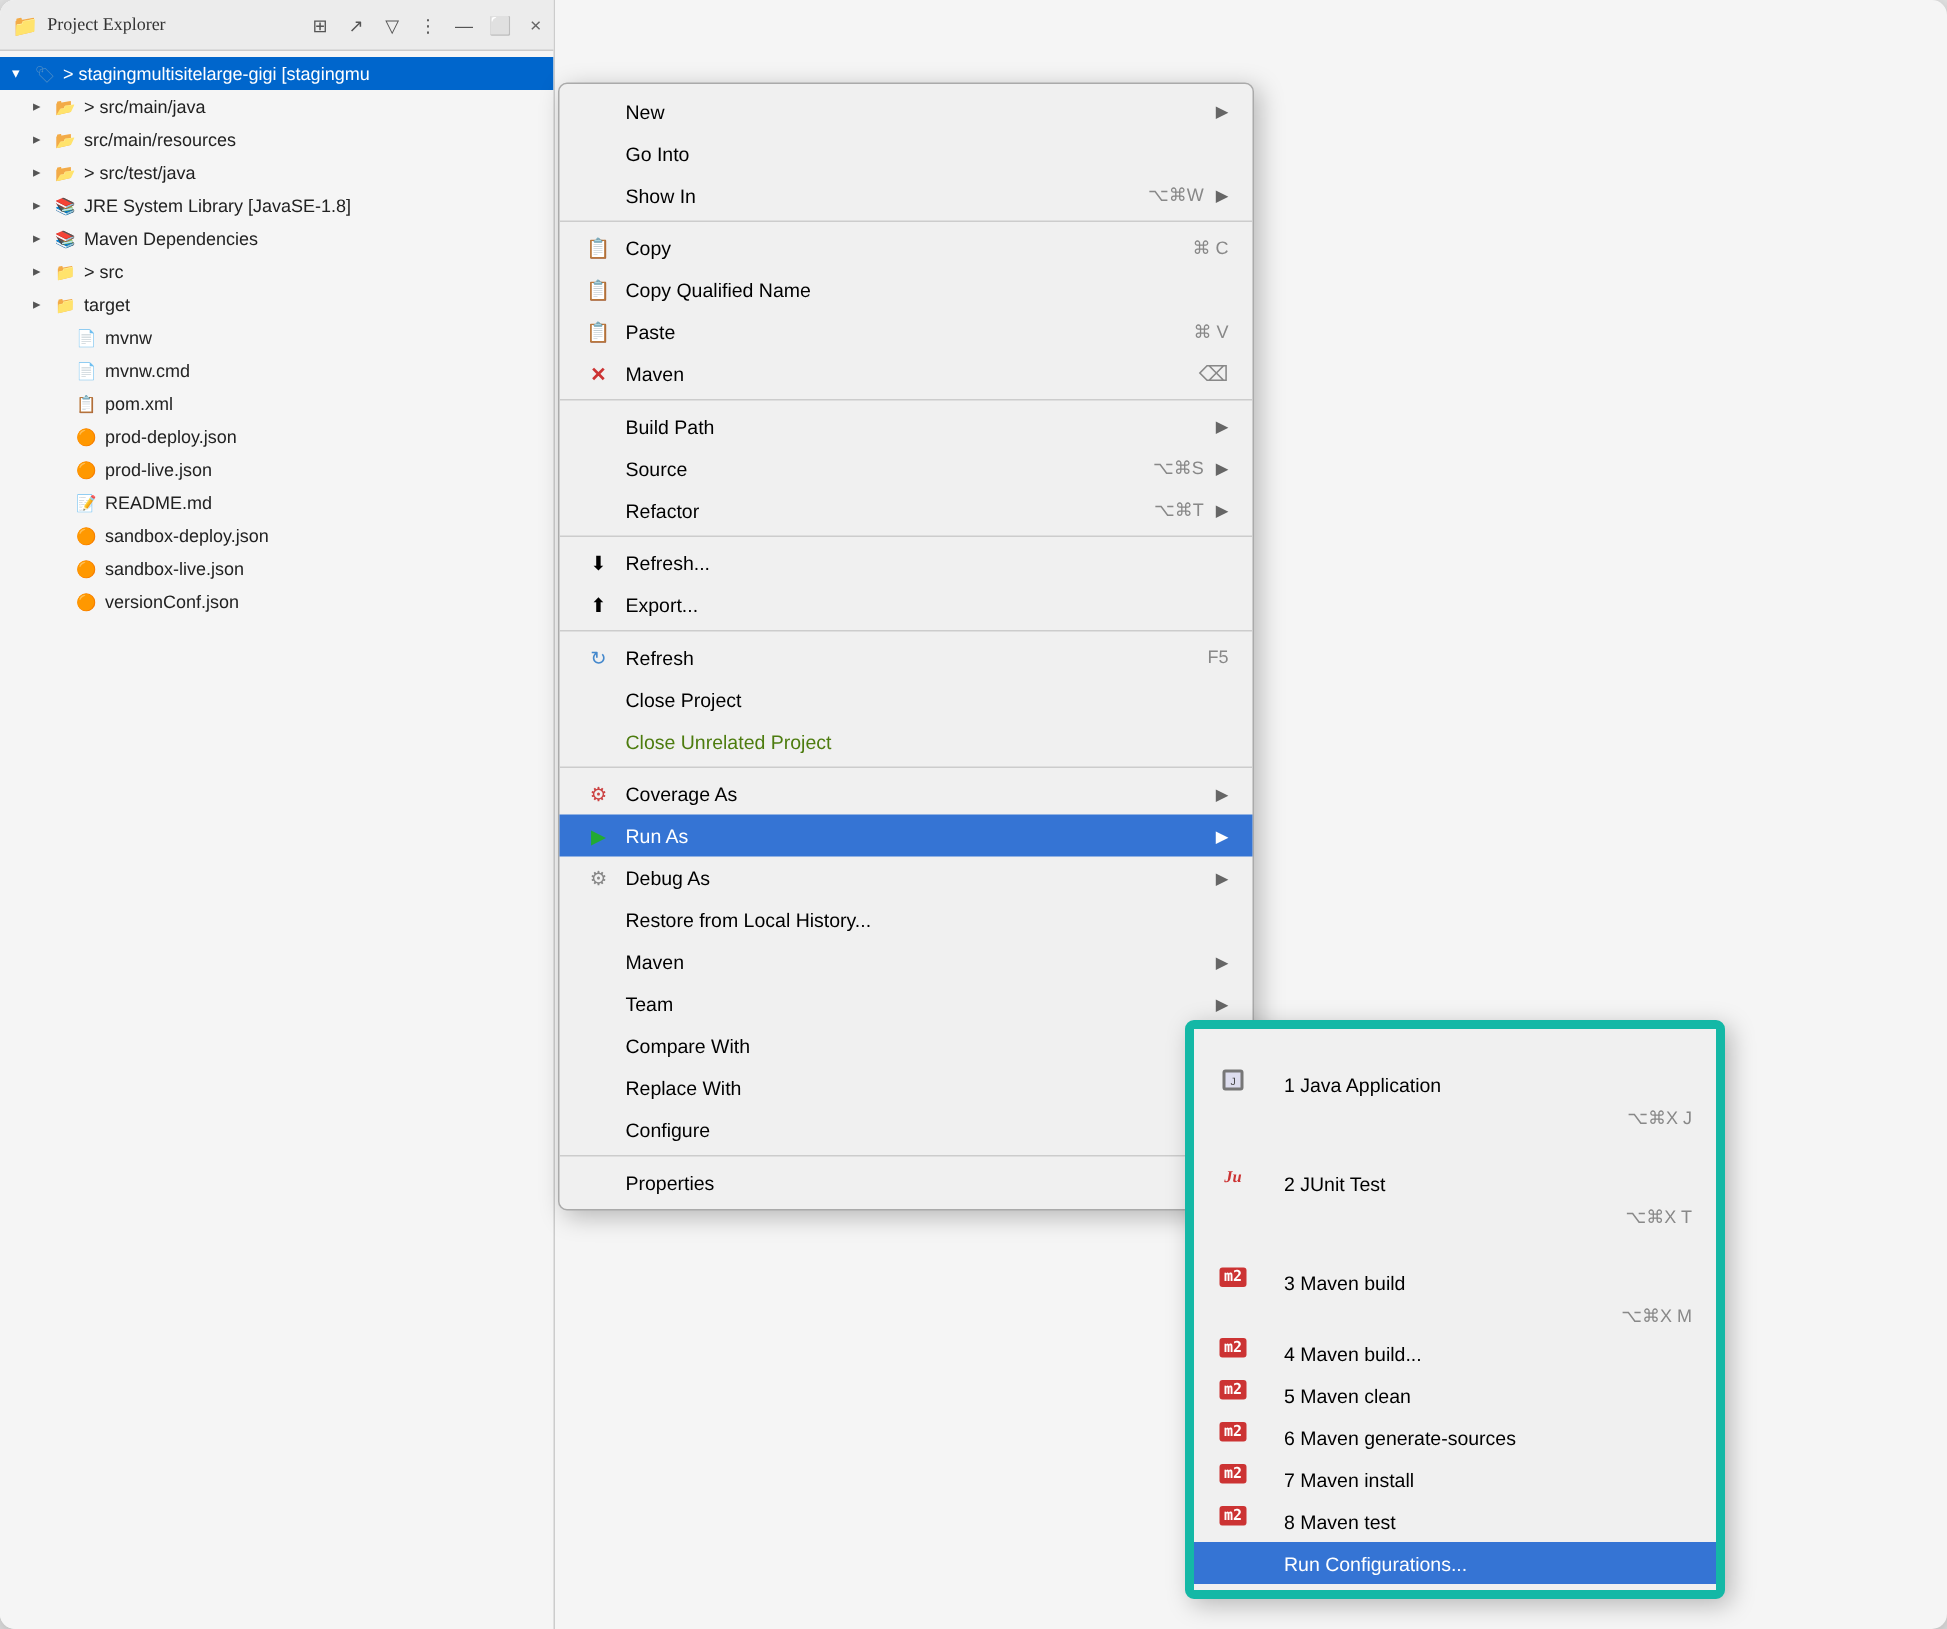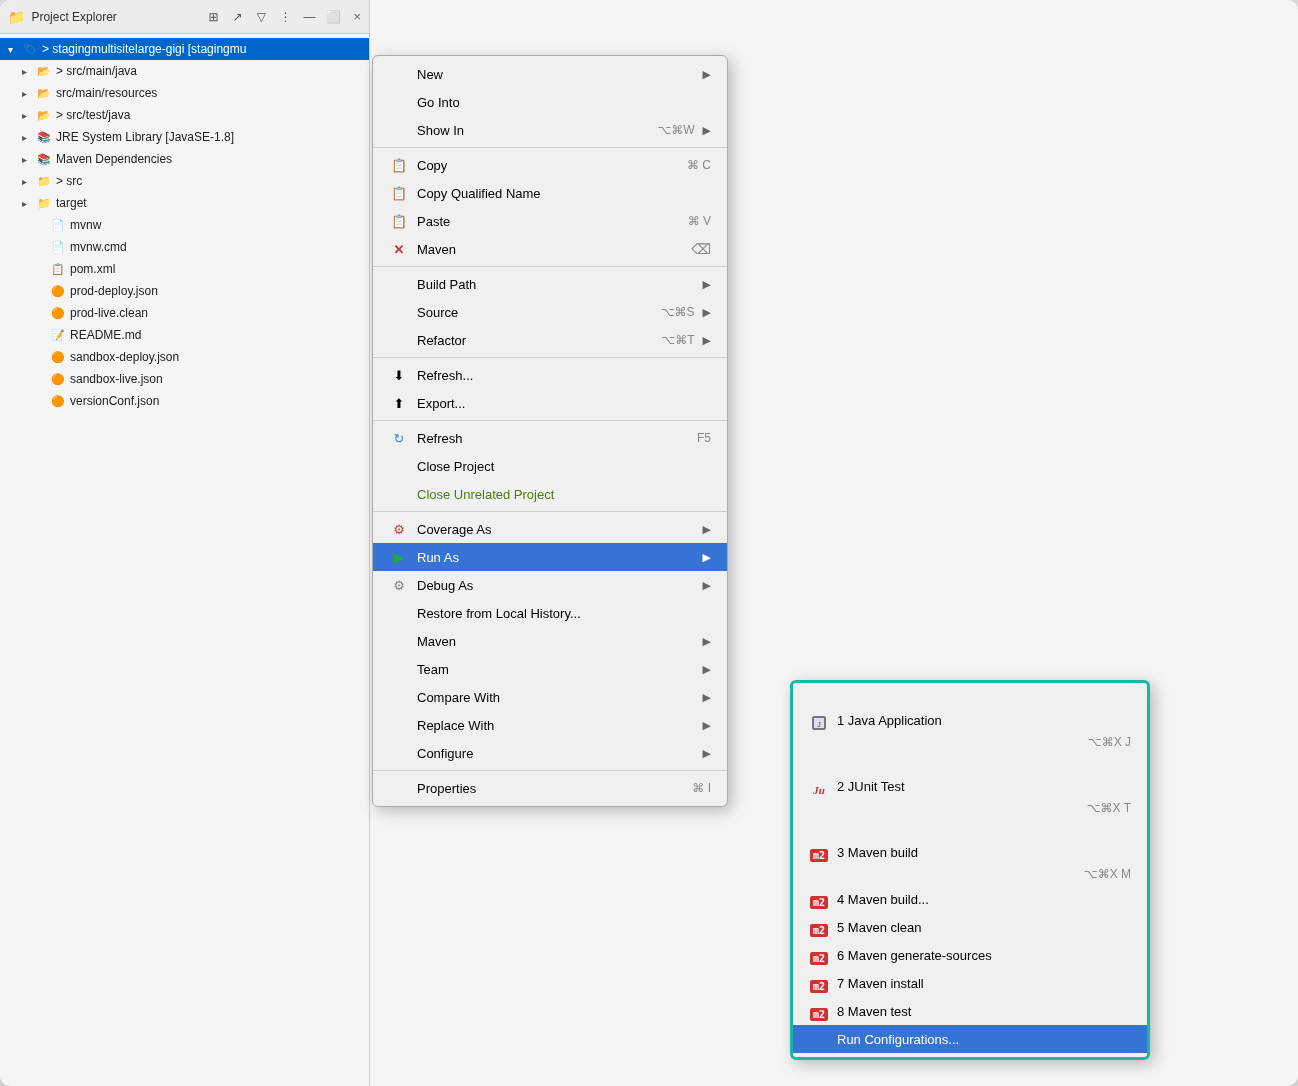--- a/index.html
+++ b/index.html
@@ -41,20 +41,21 @@
       padding: 4px 8px;
       height: 34px;
       gap: 6px;
     }
 
     .panel-header-title {
       font-size: 12px;
       font-weight: 500;
       color: #333;
       flex: 1;
+      font-family: Liberation Serif, serif;
     }
 
     .panel-toolbar {
       display: flex;
       align-items: center;
       gap: 4px;
     }
 
     .toolbar-icon {
       width: 20px;
@@ -136,21 +137,21 @@
     .icon-xml { color: #cc4444; }
     .icon-json { color: #ee7700; }
     .icon-md { color: #4466aa; }
     .icon-lib { color: #8844cc; }
 
     
     .context-menu {
       position: absolute;
       top: 55px;
       left: 372px;
-      width: 356px;
+      width: 464px;
       background: #f0f0f0;
       border: 1px solid #aaa;
       border-radius: 6px;
       box-shadow: 4px 4px 16px rgba(0,0,0,0.25);
       z-index: 100;
       padding: 4px 0;
     }
 
     .menu-item {
       display: flex;
@@ -210,41 +211,41 @@
       margin: 3px 0;
     }
 
     
     .submenu {
       position: absolute;
       top: 680px;
       left: 790px;
       width: 360px;
       background: #f0f0f0;
-      border: 3px solid #14b8a6;
+      border: 6px solid #14b8a6;
       border-radius: 6px;
       box-shadow: 4px 4px 16px rgba(0,0,0,0.25);
       z-index: 200;
       padding: 4px 0;
     }
 
     .submenu-item {
       display: flex;
       align-items: center;
       padding: 4px 16px;
       cursor: pointer;
       min-height: 26px;
     }
 
     .submenu-item .item-icon {
       width: 20px;
       height: 20px;
-      margin-right: 8px;
-      display: flex;
-      align-items: flex-end;
+      margin-right: 24px;
+      display: flex;
+      align-items: flex-start;
       justify-content: center;
       font-size: 12px;
       flex-shrink: 0;
     }
 
     .submenu-item .item-label {
       flex: 1;
       font-size: 13px;
     }
 
@@ -371,21 +372,21 @@
         <span class="label">pom.xml</span>
       </div>
       <div class="tree-item indent-2">
         <span class="arrow empty"></span>
         <span class="icon icon-json">🟠</span>
         <span class="label">prod-deploy.json</span>
       </div>
       <div class="tree-item indent-2">
         <span class="arrow empty"></span>
         <span class="icon icon-json">🟠</span>
-        <span class="label">prod-live.clean</span>
+        <span class="label">prod-live.json</span>
       </div>
       <div class="tree-item indent-2">
         <span class="arrow empty"></span>
         <span class="icon icon-md">📝</span>
         <span class="label">README.md</span>
       </div>
       <div class="tree-item indent-2">
         <span class="arrow empty"></span>
         <span class="icon icon-json">🟠</span>
         <span class="label">sandbox-deploy.json</span>

